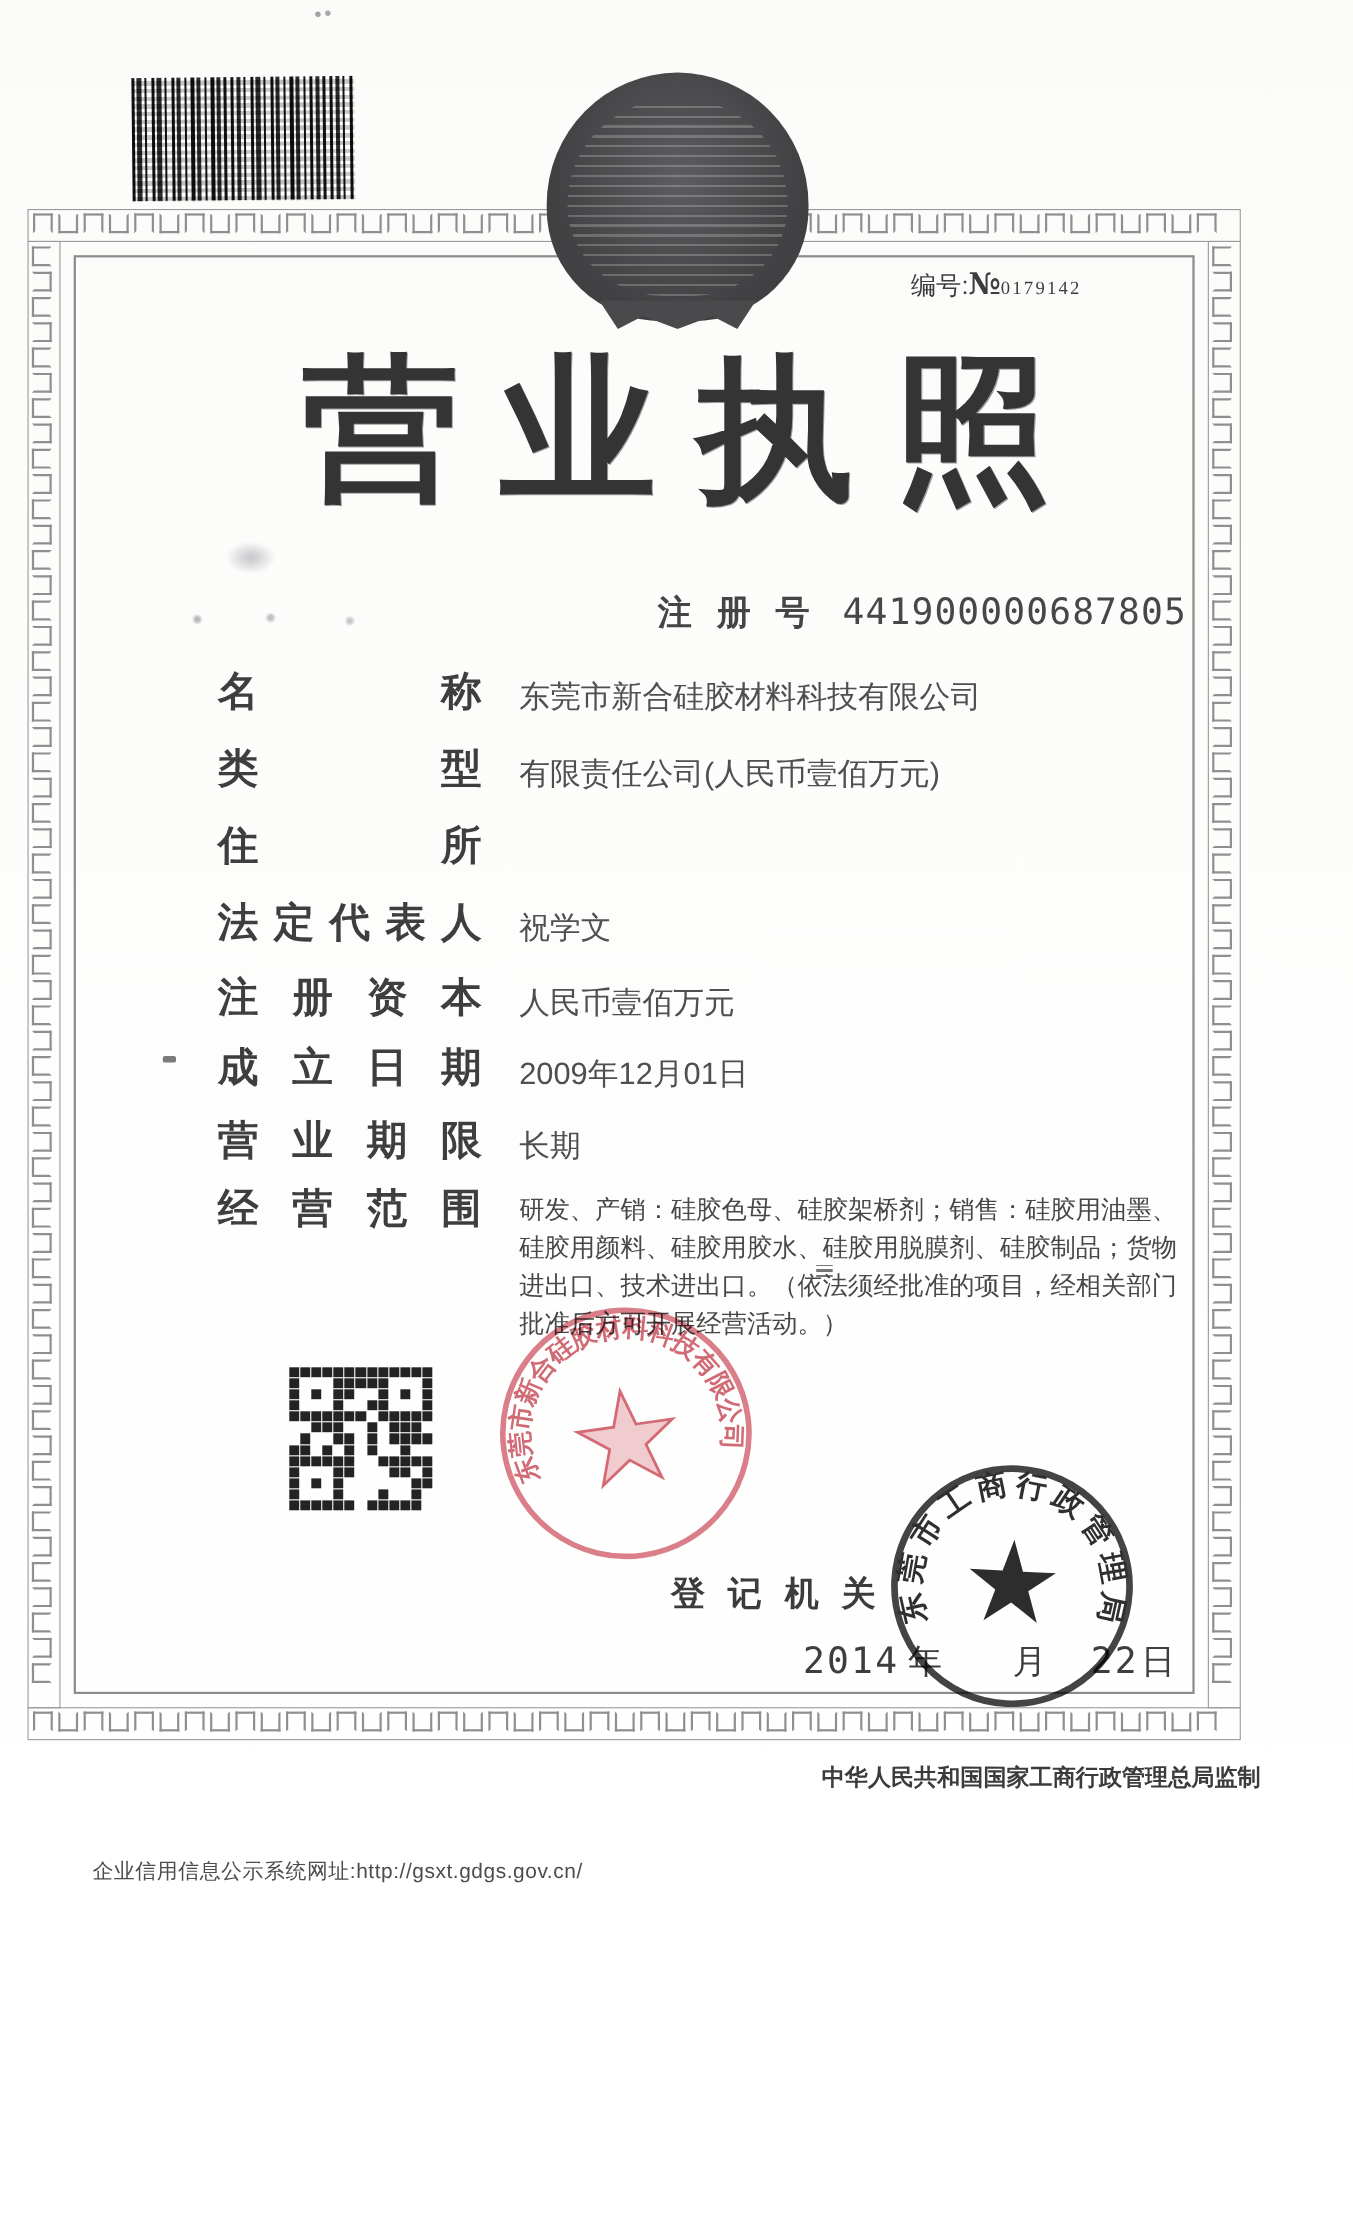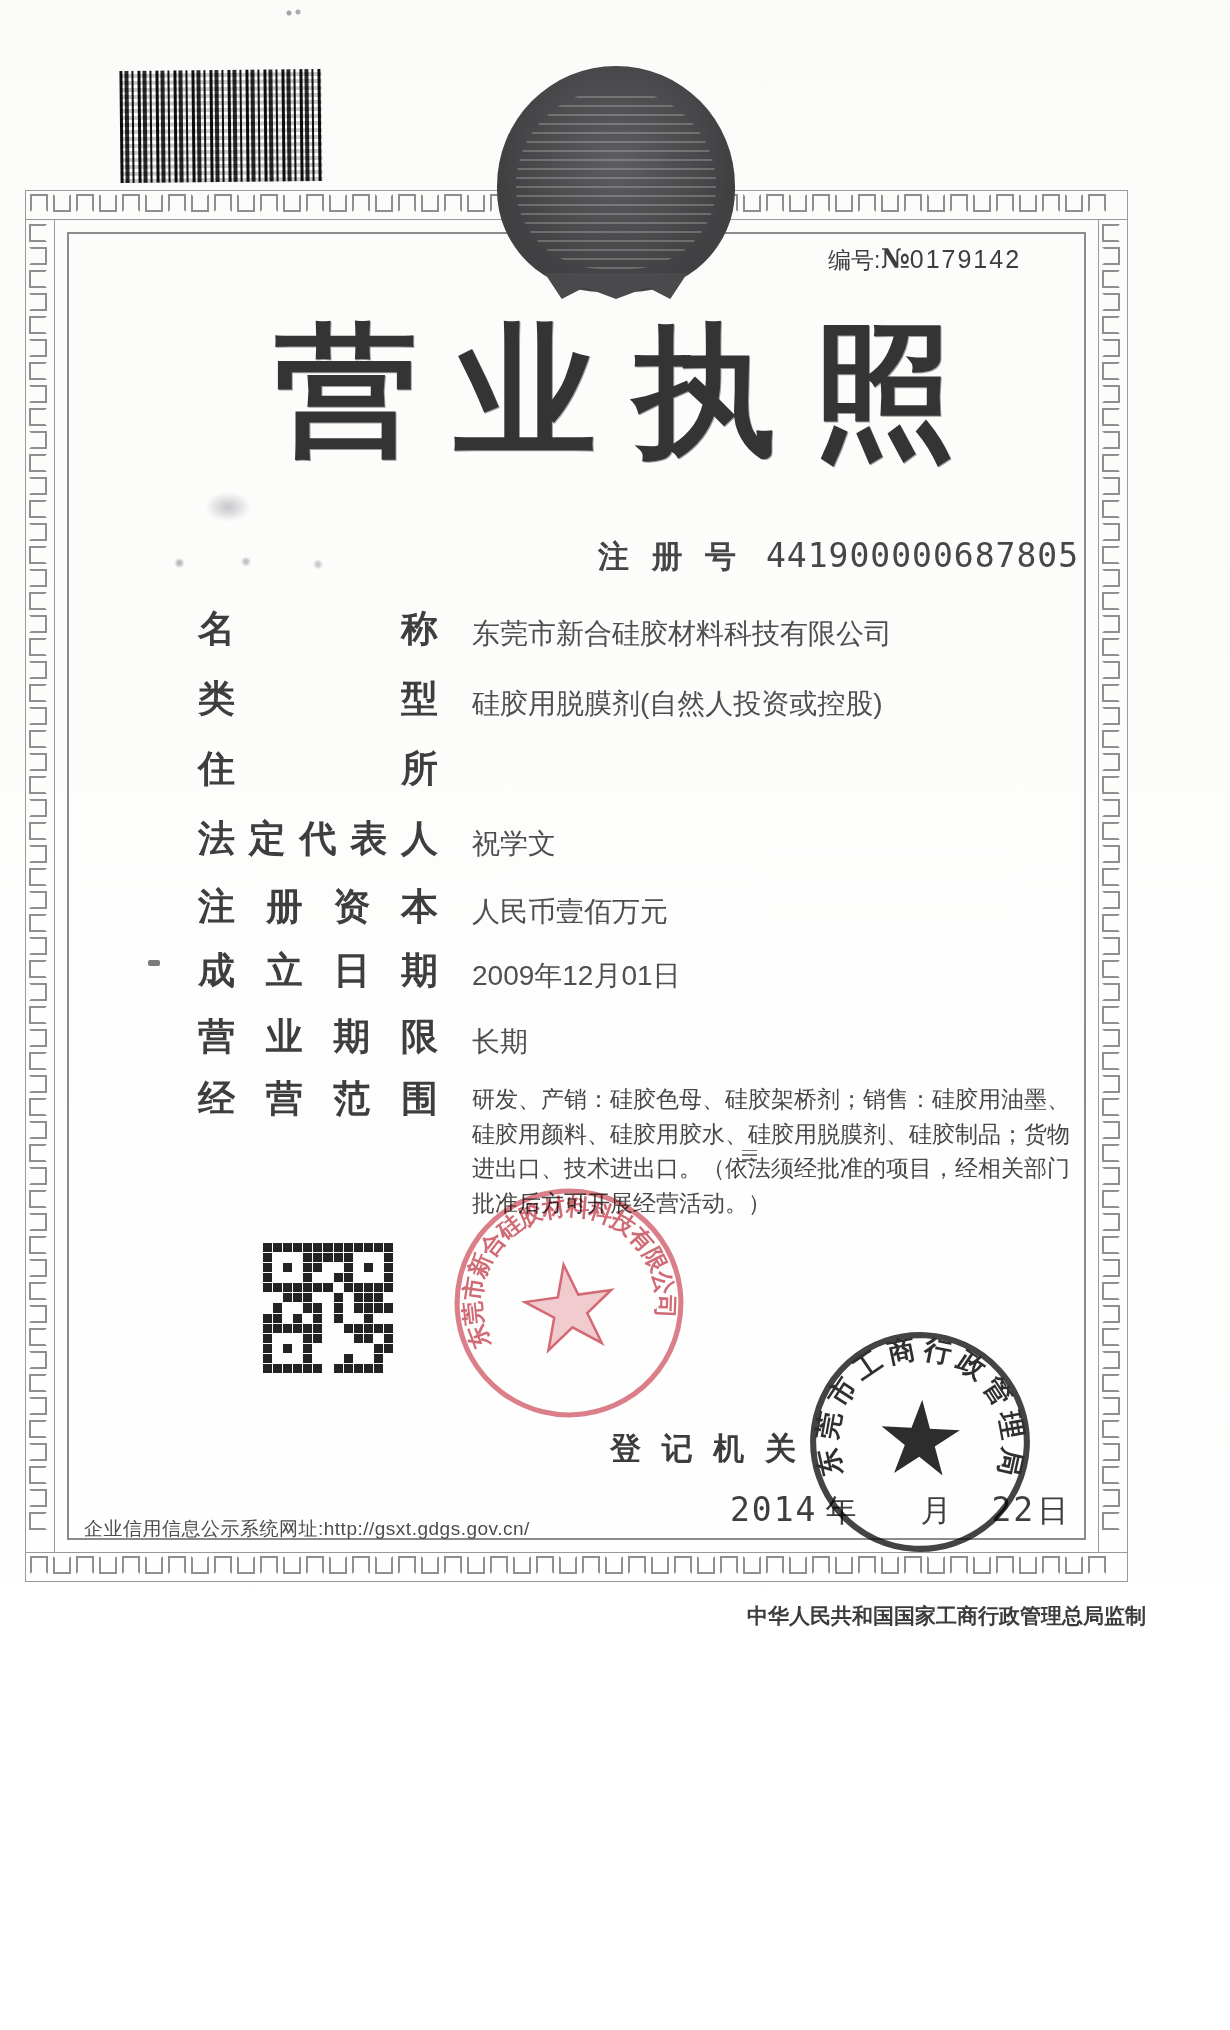--- a/index.html
+++ b/index.html
@@ -35,21 +35,21 @@
   .puh.alt{border-top-color:transparent;} .puh:not(.alt){border-bottom-color:transparent;}
   .puv{height:14px;width:14px;}
   .puv.alt{border-left-color:transparent;} .puv:not(.alt){border-right-color:transparent;}
   .inner-border{position:absolute;inset:42px;border:2px solid #8b8b8b;}
 
   
   [data-justify]{display:flex;justify-content:space-between;}
   .serial{position:absolute;left:828px;top:243px;z-index:4;display:flex;align-items:baseline;gap:0;color:#3d3d3d;}
   .serial-label{font-size:23px;}
   .serial-sign{font-family:"DejaVu Serif",serif;font-weight:700;font-size:27px;}
-  .serial-number{font-family:Liberation Sans, sans-serif;font-size:25px;letter-spacing:2px;}
+  .serial-number{font-family:Liberation Serif, serif;font-size:17px;letter-spacing:2px;}
 
   .title{position:absolute;left:275px;top:320px;width:680px;z-index:4;
     font-family:"DejaVu Sans",sans-serif;font-size:142px;line-height:1;font-weight:900;color:#343434;
     text-shadow:1px 1px 0 rgba(45,45,45,.45);}
 
   .regno{position:absolute;left:598px;top:536px;z-index:4;display:flex;align-items:baseline;}
   .regno-label{width:138px;font-size:31px;font-weight:700;color:#454545;font-family:"DejaVu Serif",serif;}
   .regno-num{margin-left:30px;font-family:"DejaVu Sans Mono",monospace;font-size:33px;letter-spacing:1px;color:#474747;}
 
   .row{position:absolute;left:198px;width:885px;display:flex;z-index:4;}
@@ -60,21 +60,21 @@
   .r4{top:886px}.r5{top:950px}.r6{top:1016px}.r7{top:1078px}
   .r7 .val{width:606px;font-size:23px;line-height:1.5;margin-top:4px;color:#474747;}
 
   .registrar{position:absolute;left:610px;top:1428px;width:186px;z-index:4;
     font-size:31px;font-weight:700;color:#3c3c3c;font-family:"DejaVu Serif",serif;}
   .issue-date{position:absolute;left:730px;top:1490px;z-index:3;display:flex;align-items:baseline;
     color:#3e3e3e;font-size:31px;}
   .d-num{font-family:"DejaVu Sans Mono",monospace;font-size:33px;letter-spacing:2px;text-align:center;}
   .d-ychar{margin-left:8px;} .d-mchar{margin-left:64px;} .d-day{margin-left:40px;} .d-dchar{margin-left:2px;}
 
-  .footer-left{position:absolute;left:84px;top:1516px;z-index:2;font-size:19px;color:#4c4c4c;letter-spacing:.5px;}
+  .footer-left{position:absolute;left:84px;top:1688px;z-index:2;font-size:19px;color:#4c4c4c;letter-spacing:.5px;}
   .footer-right{position:absolute;right:84px;top:1602px;z-index:2;font-size:21px;font-weight:700;color:#3b3b3b;
     font-family:"DejaVu Serif",serif;margin-left:22px;}
 
   
   .qr{position:absolute;left:263px;top:1243px;width:130px;height:130px;z-index:3;display:grid;
       grid-template-columns:repeat(13,1fr);grid-template-rows:repeat(13,1fr);gap:1px;filter:blur(.3px);}
   .qr .on{background:#232323;} .qr .off{background:transparent;}
 
   .seal-red{position:absolute;left:452px;top:1186px;z-index:5;opacity:.78;mix-blend-mode:multiply;
     transform:rotate(-8deg);}
@@ -351,21 +351,21 @@
         <span>名</span>
         <span>称</span>
       </div>
     <div class="val">东莞市新合硅胶材料科技有限公司</div>
   </div>
   <div class="row r1">
     <div class="lab" data-justify="">
         <span>类</span>
         <span>型</span>
       </div>
-    <div class="val">硅胶用脱膜剂(自然人投资或控股)</div>
+    <div class="val">有限责任公司(人民币壹佰万元)</div>
   </div>
   <div class="row r2">
     <div class="lab" data-justify="">
         <span>住</span>
         <span>所</span>
       </div>
   </div>
   <div class="row r3">
     <div class="lab" data-justify="">
         <span>法</span>

